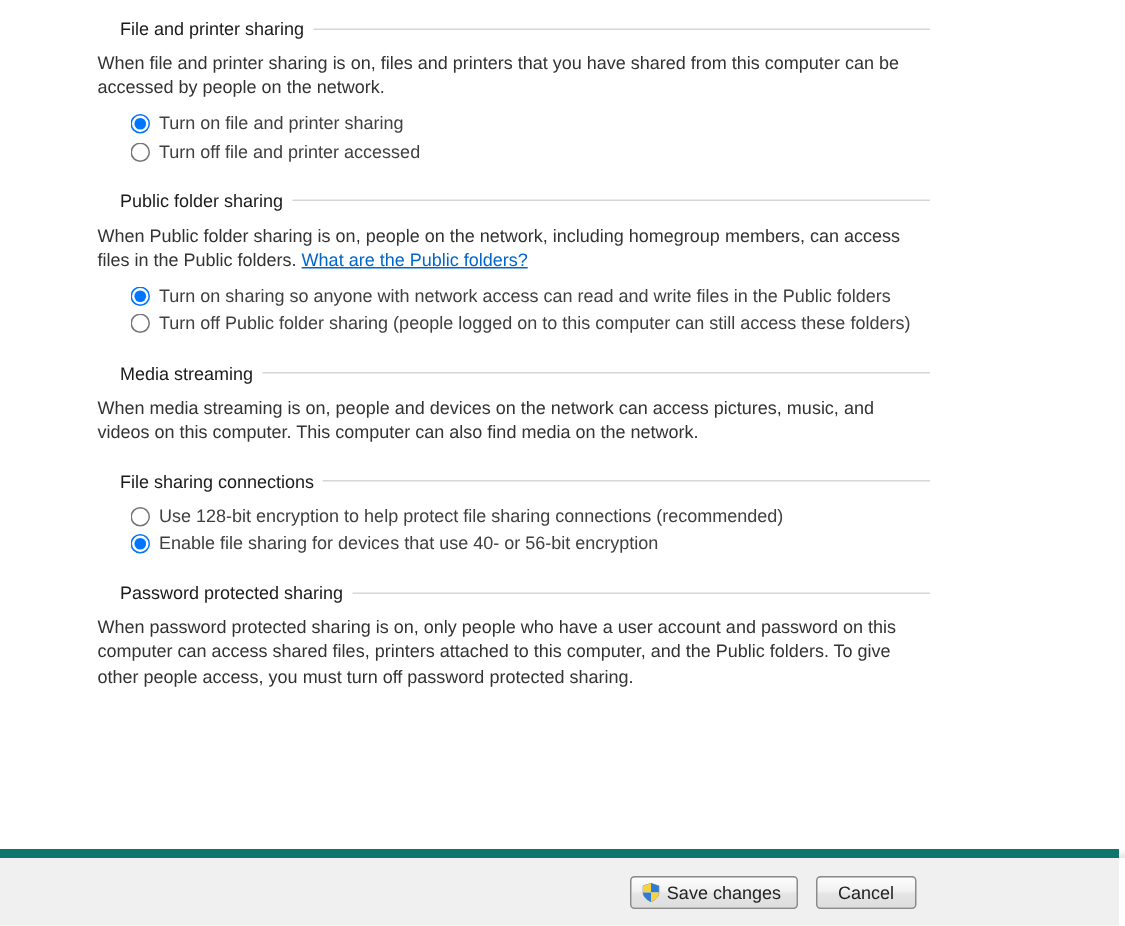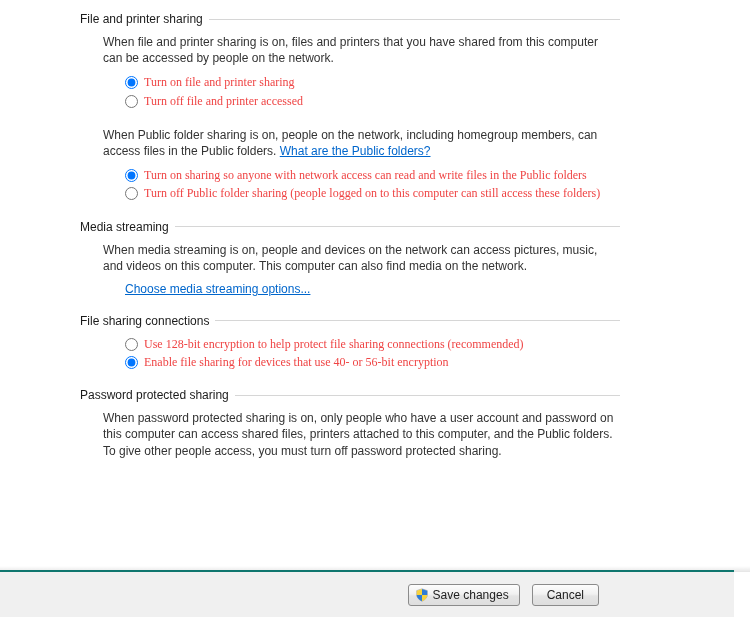--- a/index.html
+++ b/index.html
@@ -36,21 +36,21 @@
     white-space: nowrap;
     padding-right: 6px;
   }
   .hr {
     flex: 1;
     height: 1px;
     background: #d6d6d6;
     margin-right: 130px;
   }
   .section-body {
-    margin: 0 130px 0 103px;
+    margin: 0 130px 0 65px;
   }
   .desc {
     color: #333;
     line-height: 1.35;
     margin-bottom: 8px;
   }
   .sub {
     margin-left: 22px;
   }
   .link {
@@ -64,35 +64,34 @@
     margin: 2px 0 2px 22px;
     line-height: 1.35;
   }
   .radio-row input[type=radio] {
     margin: 2px 6px 0 0;
     flex-shrink: 0;
     width: 13px;
     height: 13px;
   }
   .radio-label {
-    color: #ef4444;
-    font-family: Liberation Serif, serif;
+    color: #404040;
   }
   .status-line {
     color: #333;
     margin-bottom: 2px;
   }
   .footer {
     position: absolute;
     bottom: 0;
     left: 0;
-    right: 16px;
+    right: 4px;
     height: 45px;
     background: #f0f0f0;
-    border-top: 2px solid #0f766e;
+    border-top: 6px solid #0f766e;
     display: flex;
     align-items: center;
     justify-content: flex-end;
     padding-right: 135px;
     gap: 12px;
   }
   button.win {
     font-family: "Segoe UI", Tahoma, sans-serif;
     font-size: 12px;
     height: 22px;
@@ -141,20 +140,24 @@
         <span class="radio-label">Turn on file and printer sharing</span>
       </label>
       <label class="radio-row">
         <input type="radio" name="fpshare" style="">
         <span class="radio-label">Turn off file and printer accessed</span>
       </label>
     </div>
   </div>
 
   <div class="section" style="margin-top:18px">
+    <div class="section-header">
+      <span class="section-title">Public folder sharing</span>
+      <div class="hr"></div>
+    </div>
     <div class="section-body">
       <div class="desc">
         <span>When Public folder sharing is on, people on the network, including homegroup members, can access files in the Public folders. </span><a class="link">What are the Public folders?</a>
       </div>
       <label class="radio-row">
         <input type="radio" name="pfshare" checked="" style="">
         <span class="radio-label">Turn on sharing so anyone with network access can read and write files in the Public folders</span>
       </label>
       <label class="radio-row">
         <input type="radio" name="pfshare" style="">
@@ -164,21 +167,20 @@
   </div>
 
   <div class="section" style="margin-top:18px">
     <div class="section-header">
       <span class="section-title">Media streaming</span>
       <div class="hr"></div>
     </div>
     <div class="section-body">
       <div class="desc">When media streaming is on, people and devices on the network can access pictures, music, and videos on this computer. This computer can also find media on the network.</div>
       <div class="sub">
-        <a class="link">Choose media streaming options...</a>
       </div>
     </div>
   </div>
 
   <div class="section" style="margin-top:18px">
     <div class="section-header">
       <span class="section-title">File sharing connections</span>
       <div class="hr"></div>
     </div>
     <div class="section-body">

